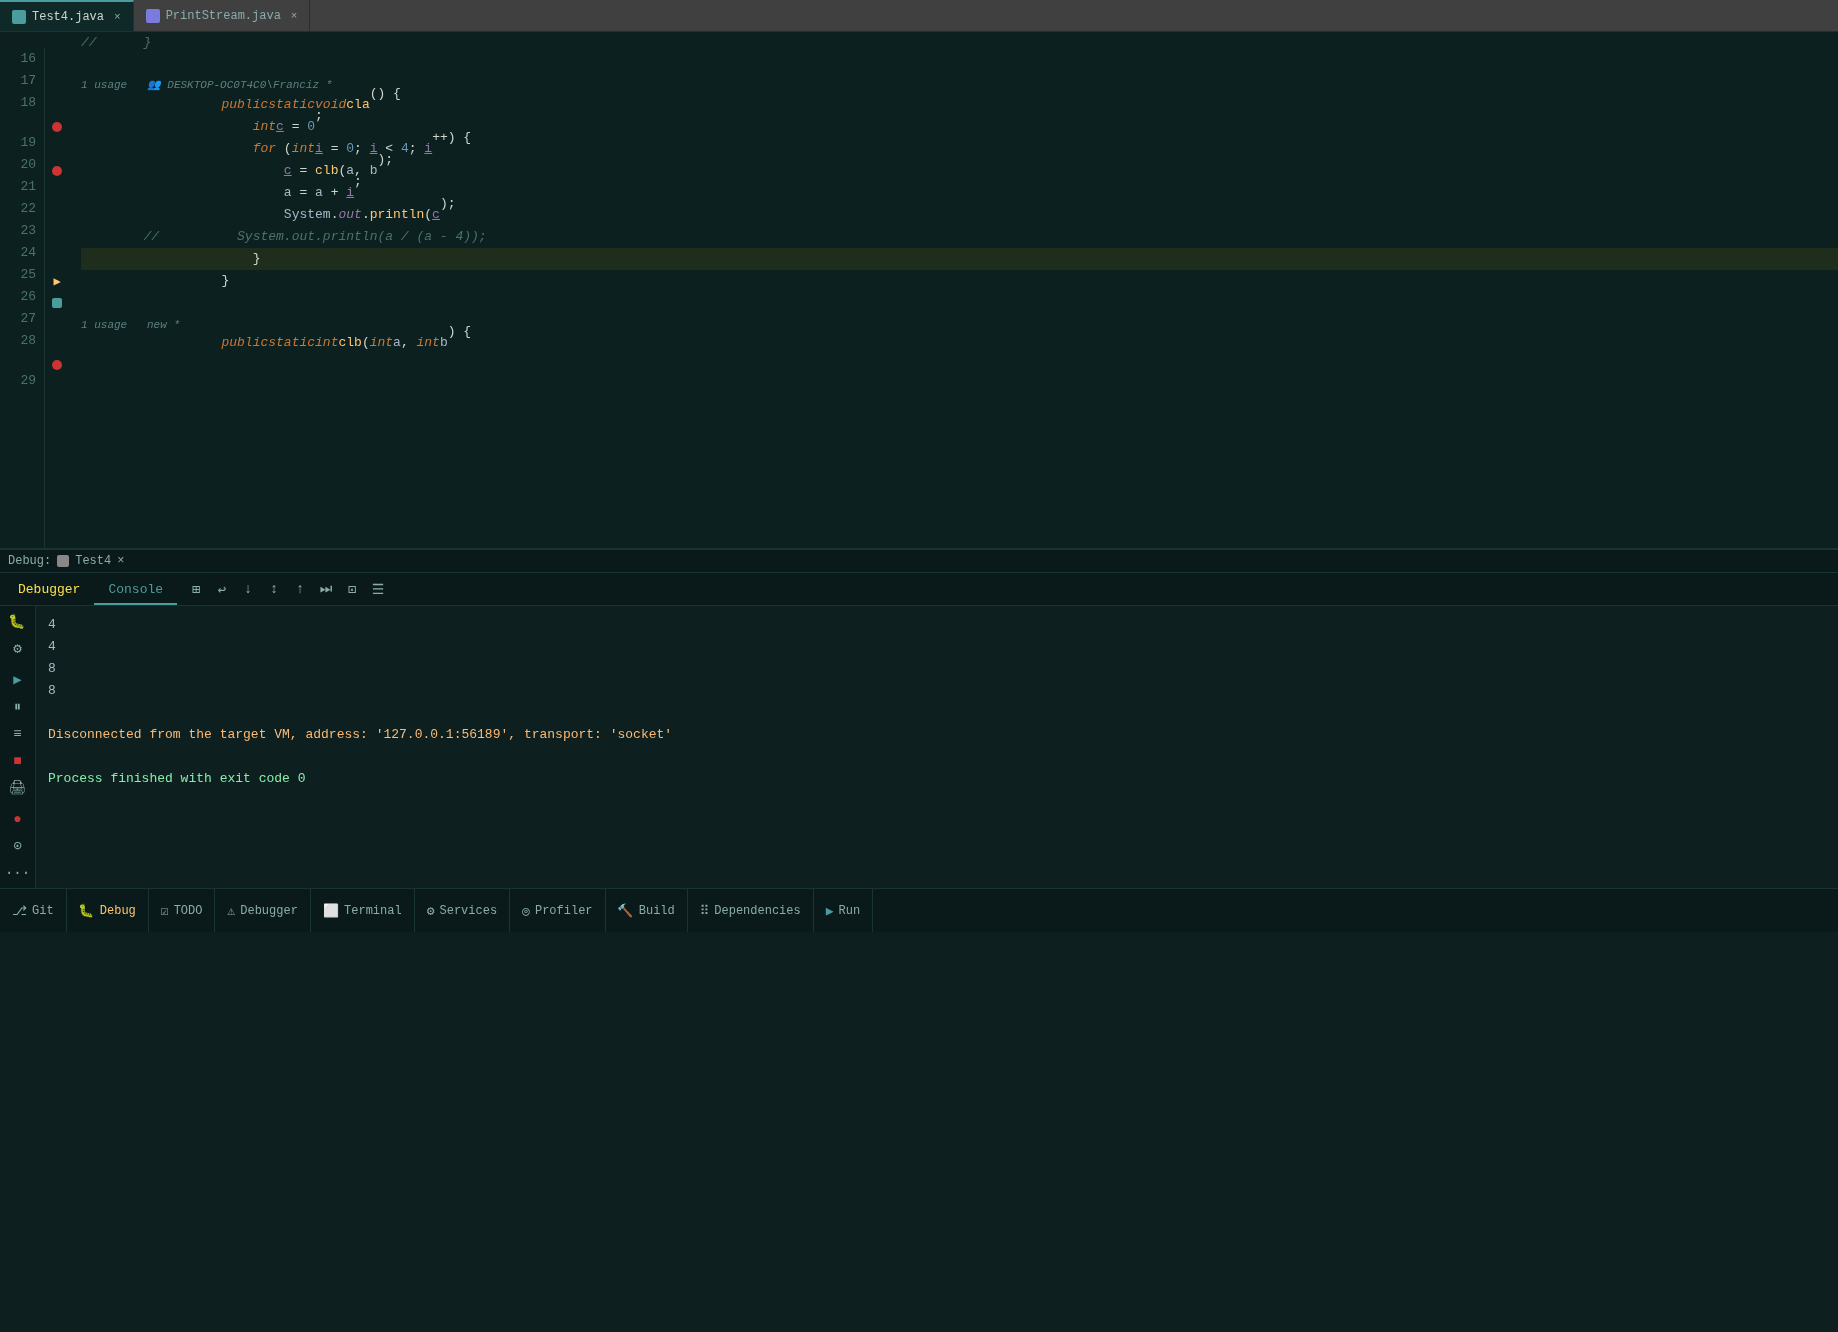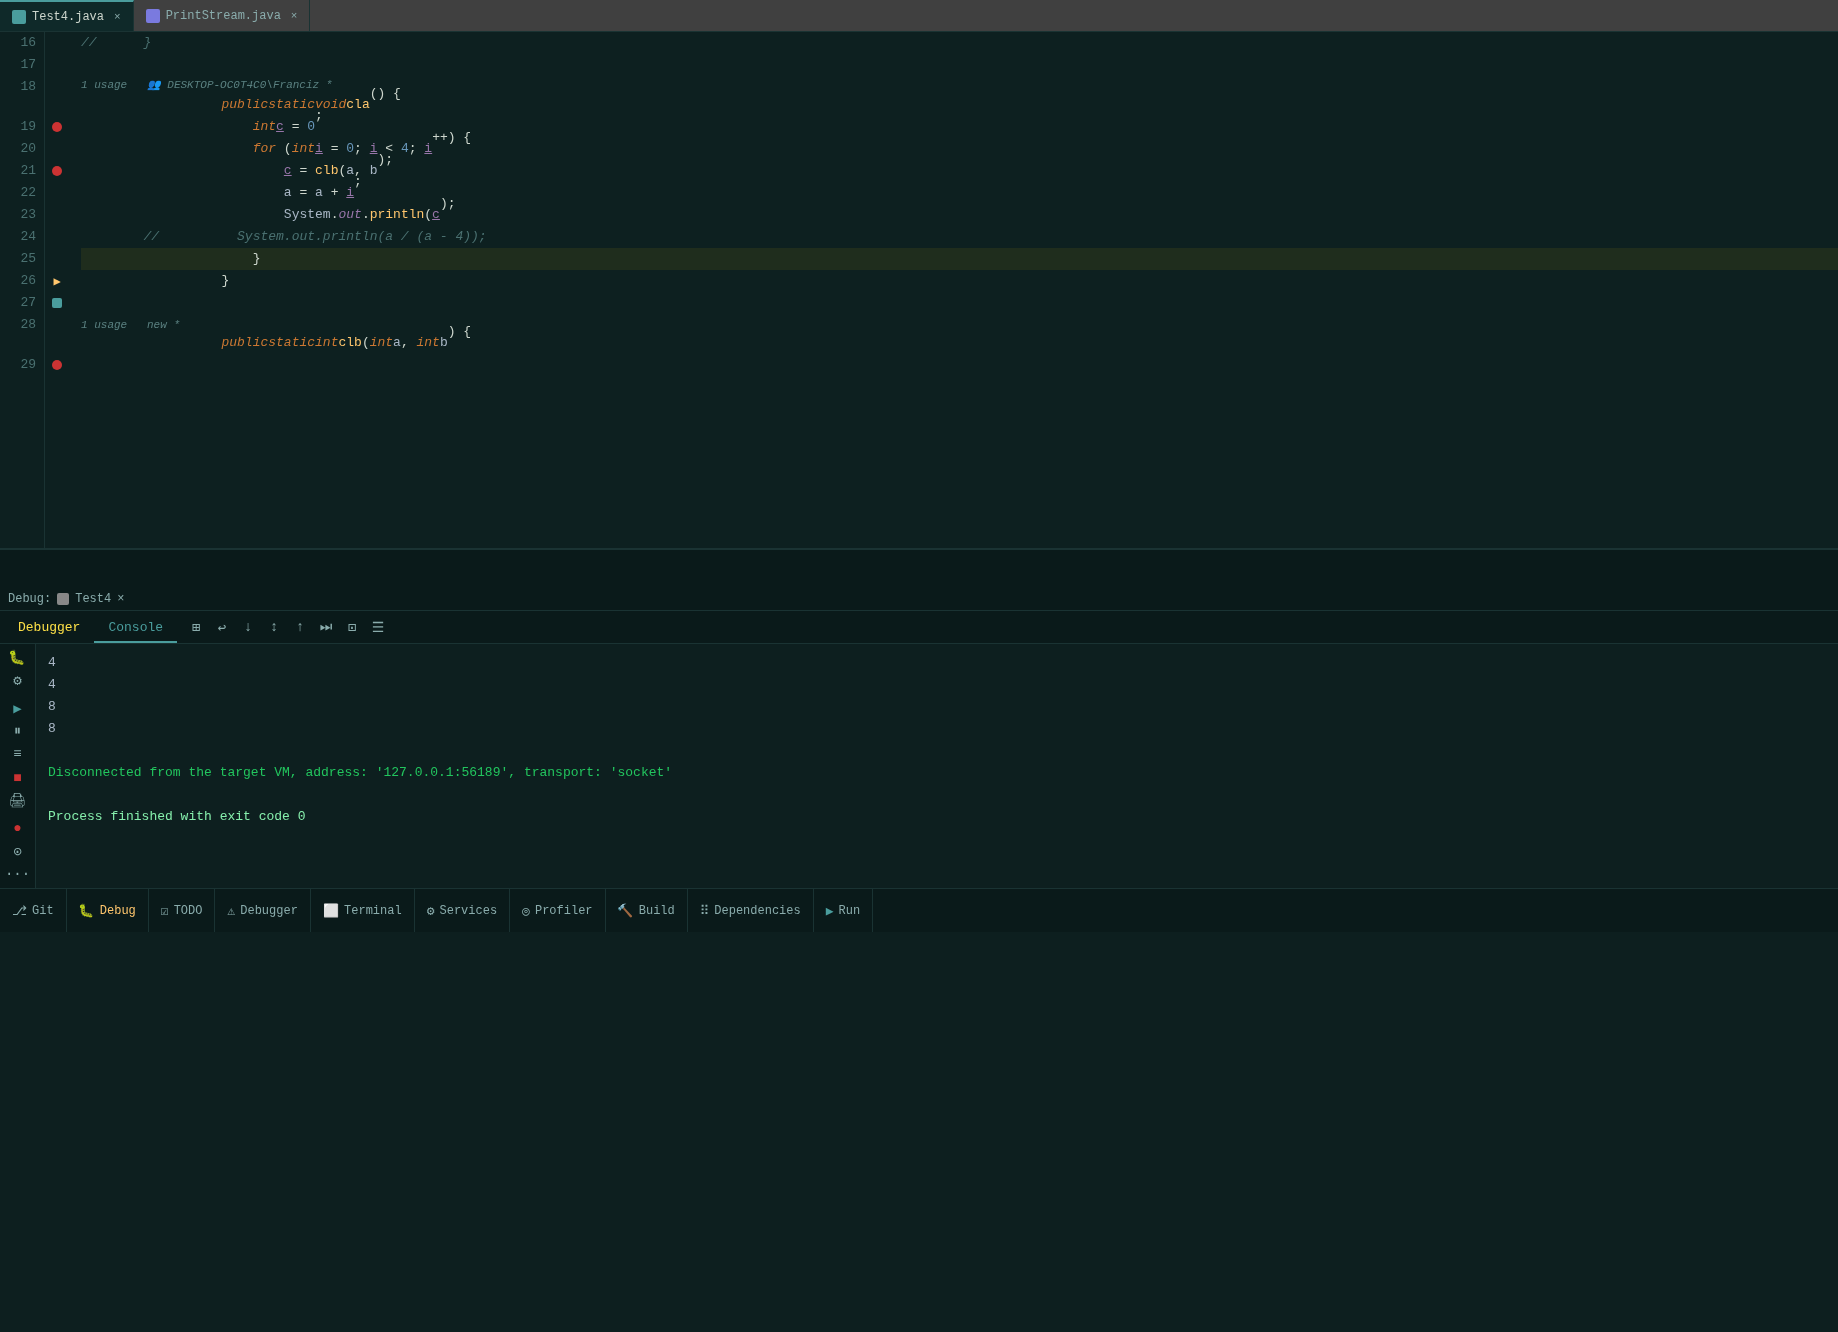--- a/index.html
+++ b/index.html
@@ -80,20 +80,21 @@
       background: #0d2020;
       color: #4a7070;
       text-align: right;
       padding-right: 8px;
       padding-top: 0;
       font-size: 13px;
       line-height: 22px;
       flex-shrink: 0;
       user-select: none;
       border-right: 1px solid #1a3333;
+      margin-top: 16px;
     }
 
     .gutter {
       width: 20px;
       background: #0d2020;
       flex-shrink: 0;
       position: relative;
     }
 
     .code-content {
@@ -149,21 +150,20 @@
       border-bottom: 1px solid #1a3333;
       gap: 8px;
       font-size: 12px;
     }
 
     .debug-title {
       color: #8aacac;
       display: flex;
       align-items: center;
       gap: 6px;
-      margin-top: 38px;
     }
 
     .debug-title .session-icon {
       width: 12px;
       height: 12px;
       background: #888;
       border-radius: 2px;
       display: inline-block;
     }
 
@@ -210,21 +210,21 @@
       font-size: 13px;
       line-height: 22px;
     }
 
     .console-line {
       white-space: pre;
       color: #a9b7c6;
     }
 
     .console-line.disconnected {
-      color: #22c55e;
+      color: #fdba74;
     }
 
     .console-line.process-finished {
       color: #86efac;
     }
 
     
     .bottom-bar {
       height: 44px;
       background: #0a1a1a;

